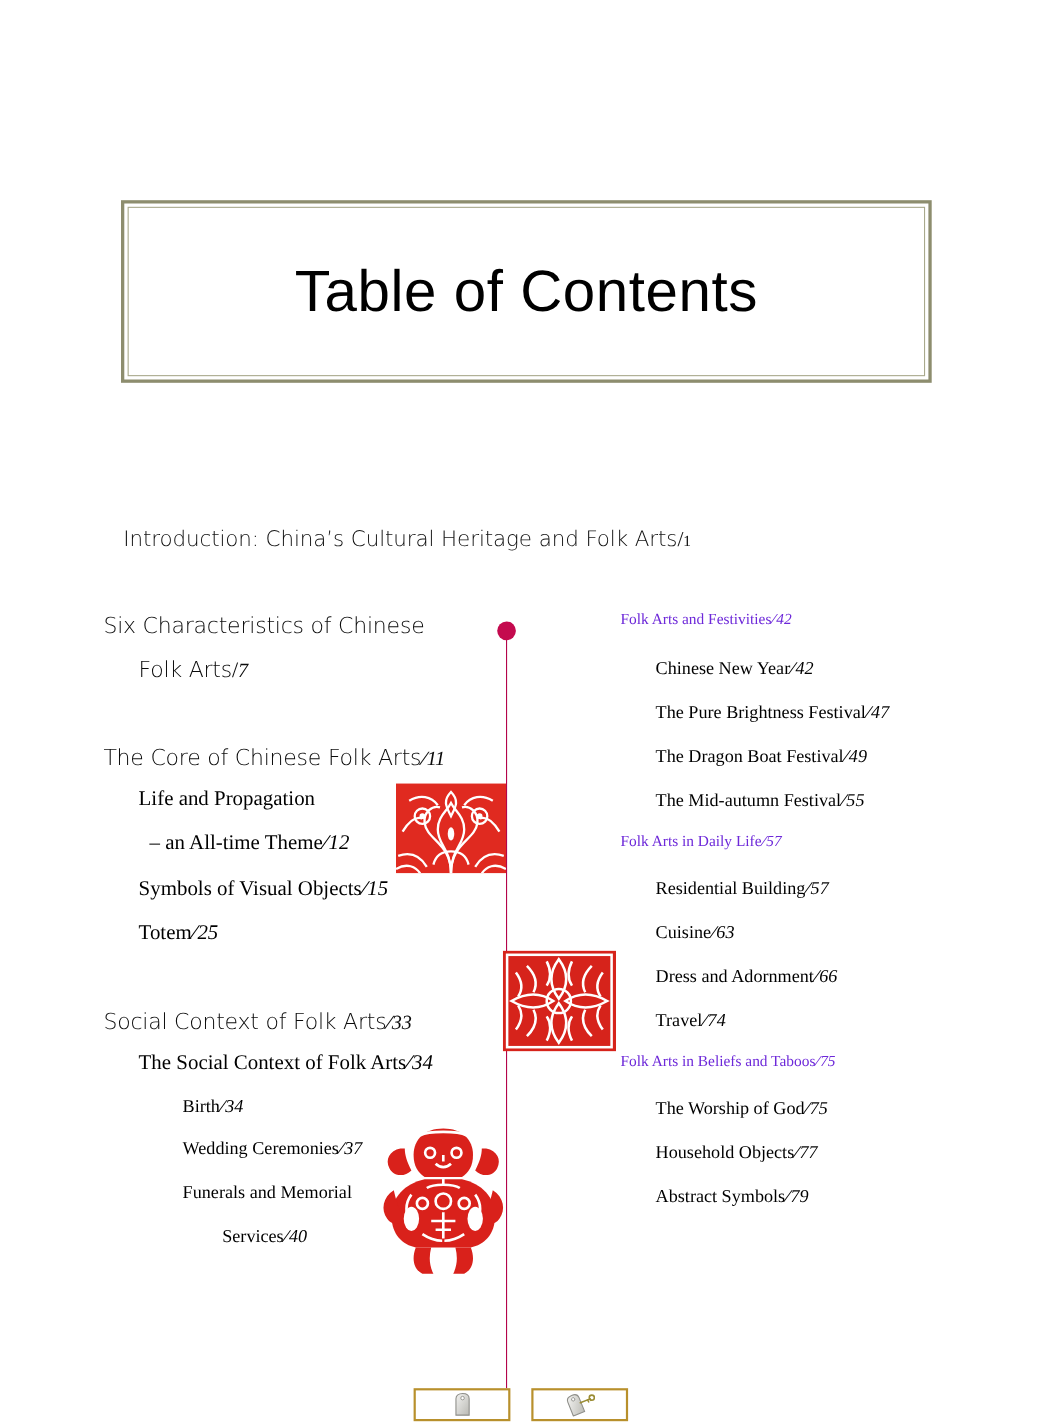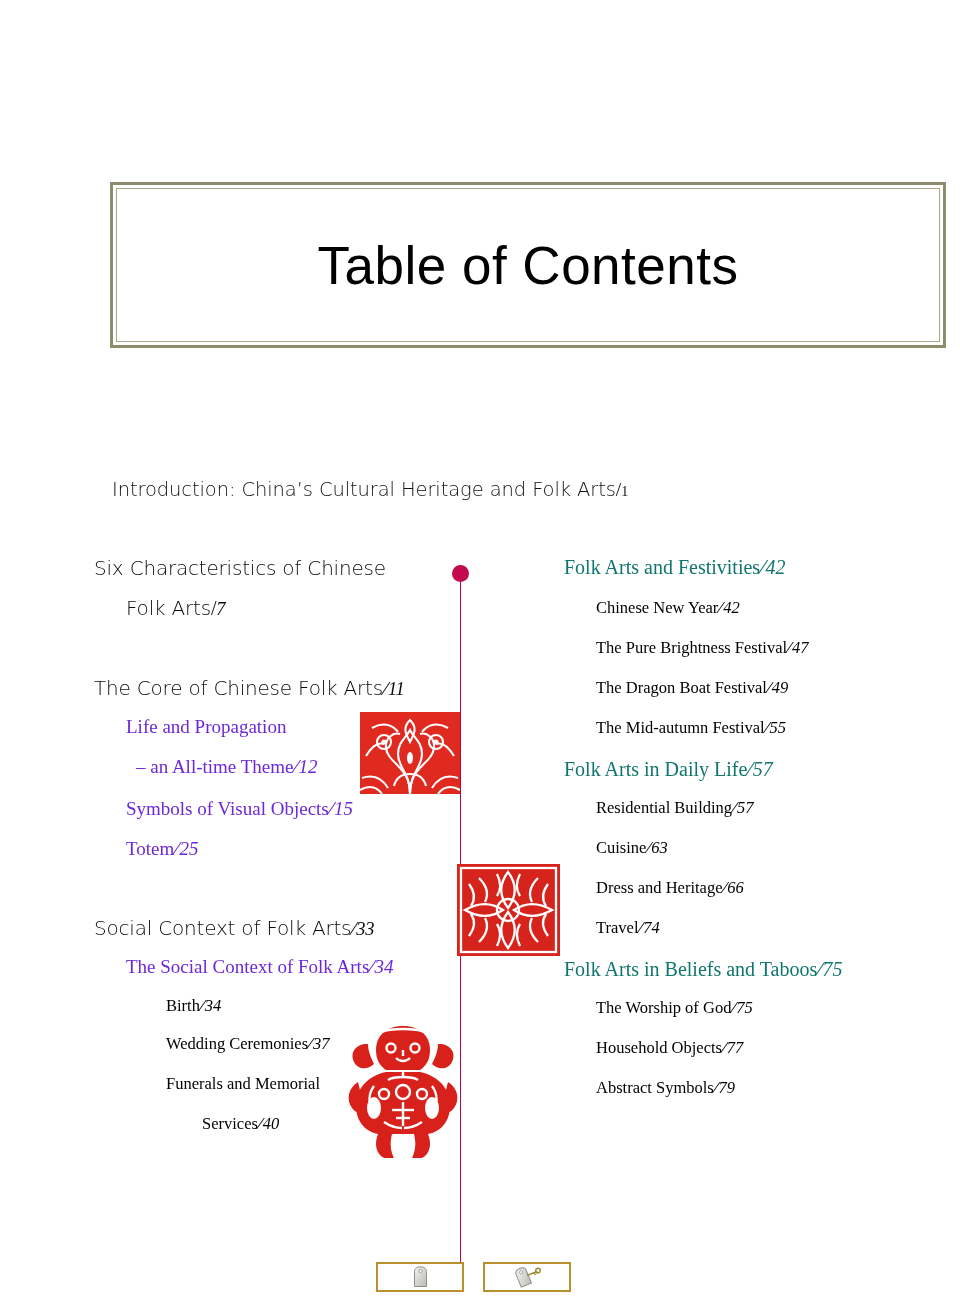--- a/index.html
+++ b/index.html
@@ -15,21 +15,21 @@
     overflow: hidden;
     font-family: "Liberation Sans", sans-serif;
     color: #000000;
   }
 
   
   #title-box {
     position: absolute;
     left: 110px;
     top: 182px;
-    width: 836px;
+    width: 737px;
     height: 166px;
     box-sizing: border-box;
     border: 3px solid #8d8d6e;
     padding: 3px;
     background: #ffffff;
   }
   #title-box-inner {
     width: 100%;
     height: 100%;
     box-sizing: border-box;
@@ -96,30 +96,30 @@
   .h-sans {
     font-family: "DejaVu Sans", sans-serif;
     font-size: 20px;
     font-weight: 300;
     letter-spacing: -0.2px;
     white-space: nowrap;
     color: #0b0b0b;
   }
   .h-serif {
     font-family: "Liberation Serif", serif;
-    font-size: 20px;
+    font-size: 14px;
     font-weight: 400;
     white-space: nowrap;
-    color: #0f766e;
+    color: #6d28d9;
   }
   .lvl2 {
     font-family: "Liberation Serif", serif;
     font-size: 19px;
     white-space: nowrap;
-    color: #6d28d9;
+    color: #000000;
   }
   .lvl3 {
     font-family: "Liberation Serif", serif;
     font-size: 16.5px;
     white-space: nowrap;
     color: #000000;
   }
 
   
   .sep {
@@ -210,21 +210,21 @@
 
 <div class="col" id="col-right">
     <div class="entry h-serif ind-0" style="position: absolute; top: 0px; left: 0px;"><span>Folk Arts and Festivities</span><span class="sep">⁄</span><span class="pg">42</span></div>
     <div class="entry lvl3 ind-1" style="position: absolute; top: 42px; left: 22px;"><span>Chinese New Year</span><span class="sep">⁄</span><span class="pg">42</span></div>
     <div class="entry lvl3 ind-1" style="position: absolute; top: 82px; left: 22px;"><span>The Pure Brightness Festival</span><span class="sep">⁄</span><span class="pg">47</span></div>
     <div class="entry lvl3 ind-1" style="position: absolute; top: 122px; left: 22px;"><span>The Dragon Boat Festival</span><span class="sep">⁄</span><span class="pg">49</span></div>
     <div class="entry lvl3 ind-1" style="position: absolute; top: 162px; left: 22px;"><span>The Mid-autumn Festival</span><span class="sep">⁄</span><span class="pg">55</span></div>
     <div class="entry h-serif ind-0" style="position: absolute; top: 202px; left: 0px;"><span>Folk Arts in Daily Life</span><span class="sep">⁄</span><span class="pg">57</span></div>
     <div class="entry lvl3 ind-1" style="position: absolute; top: 242px; left: 22px;"><span>Residential Building</span><span class="sep">⁄</span><span class="pg">57</span></div>
     <div class="entry lvl3 ind-1" style="position: absolute; top: 282px; left: 22px;"><span>Cuisine</span><span class="sep">⁄</span><span class="pg">63</span></div>
-    <div class="entry lvl3 ind-1" style="position: absolute; top: 322px; left: 22px;"><span>Dress and Heritage</span><span class="sep">⁄</span><span class="pg">66</span></div>
+    <div class="entry lvl3 ind-1" style="position: absolute; top: 322px; left: 22px;"><span>Dress and Adornment</span><span class="sep">⁄</span><span class="pg">66</span></div>
     <div class="entry lvl3 ind-1" style="position: absolute; top: 362px; left: 22px;"><span>Travel</span><span class="sep">⁄</span><span class="pg">74</span></div>
     <div class="entry h-serif ind-0" style="position: absolute; top: 402px; left: 0px;"><span>Folk Arts in Beliefs and Taboos</span><span class="sep">⁄</span><span class="pg">75</span></div>
     <div class="entry lvl3 ind-1" style="position: absolute; top: 442px; left: 22px;"><span>The Worship of God</span><span class="sep">⁄</span><span class="pg">75</span></div>
     <div class="entry lvl3 ind-1" style="position: absolute; top: 482px; left: 22px;"><span>Household Objects</span><span class="sep">⁄</span><span class="pg">77</span></div>
     <div class="entry lvl3 ind-1" style="position: absolute; top: 522px; left: 22px;"><span>Abstract Symbols</span><span class="sep">⁄</span><span class="pg">79</span></div>
   </div>
 
 <div class="papercut" id="papercut-floral">
   <svg viewBox="0 0 100 82" width="100" height="82" aria-hidden="true">
     <rect width="100" height="82" fill="#e02a20"></rect>

